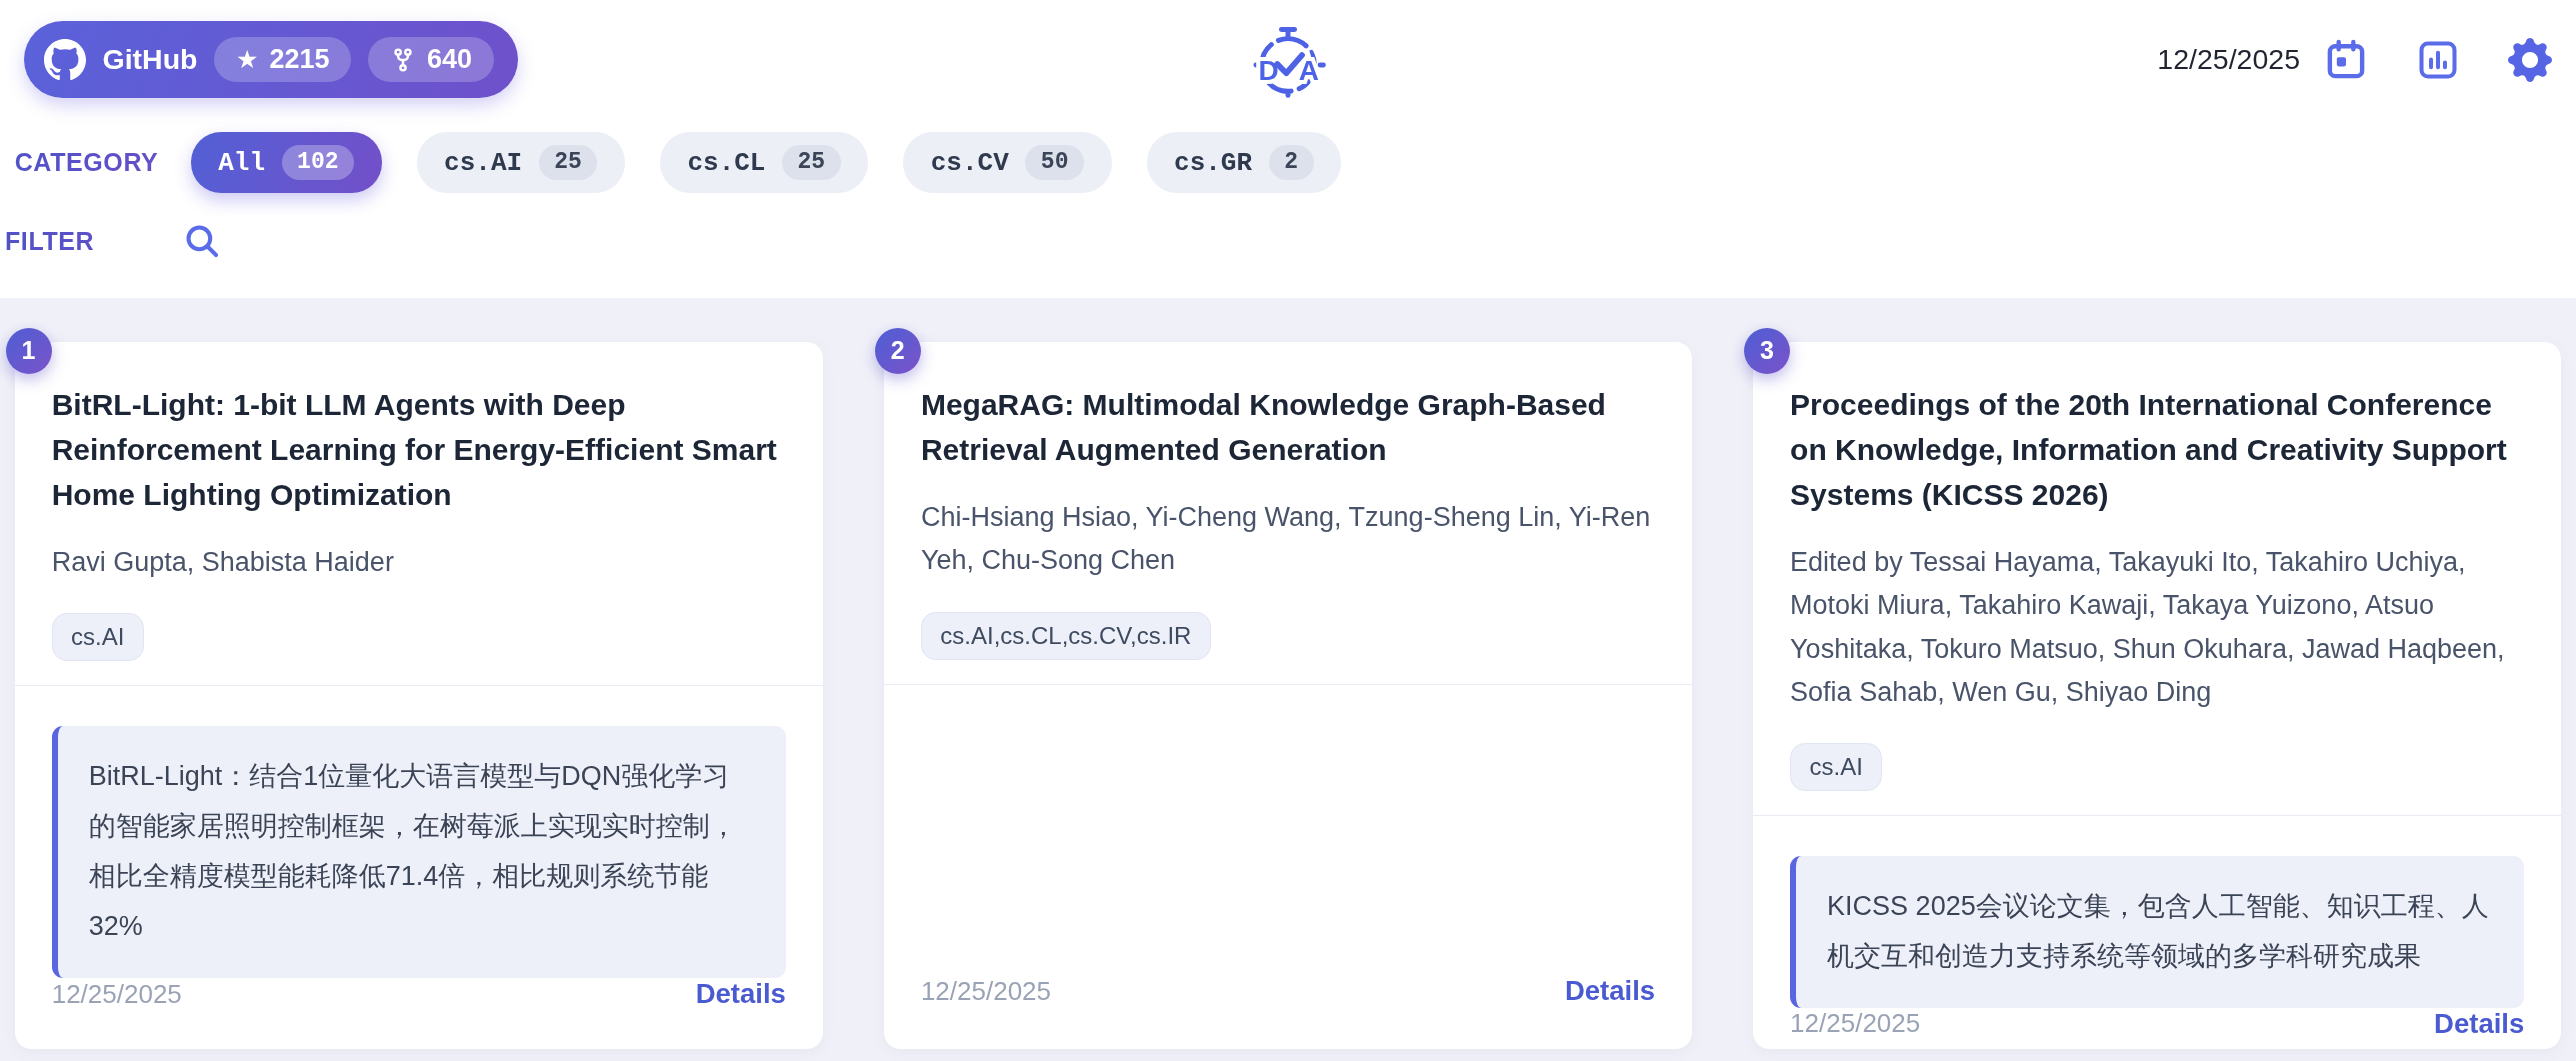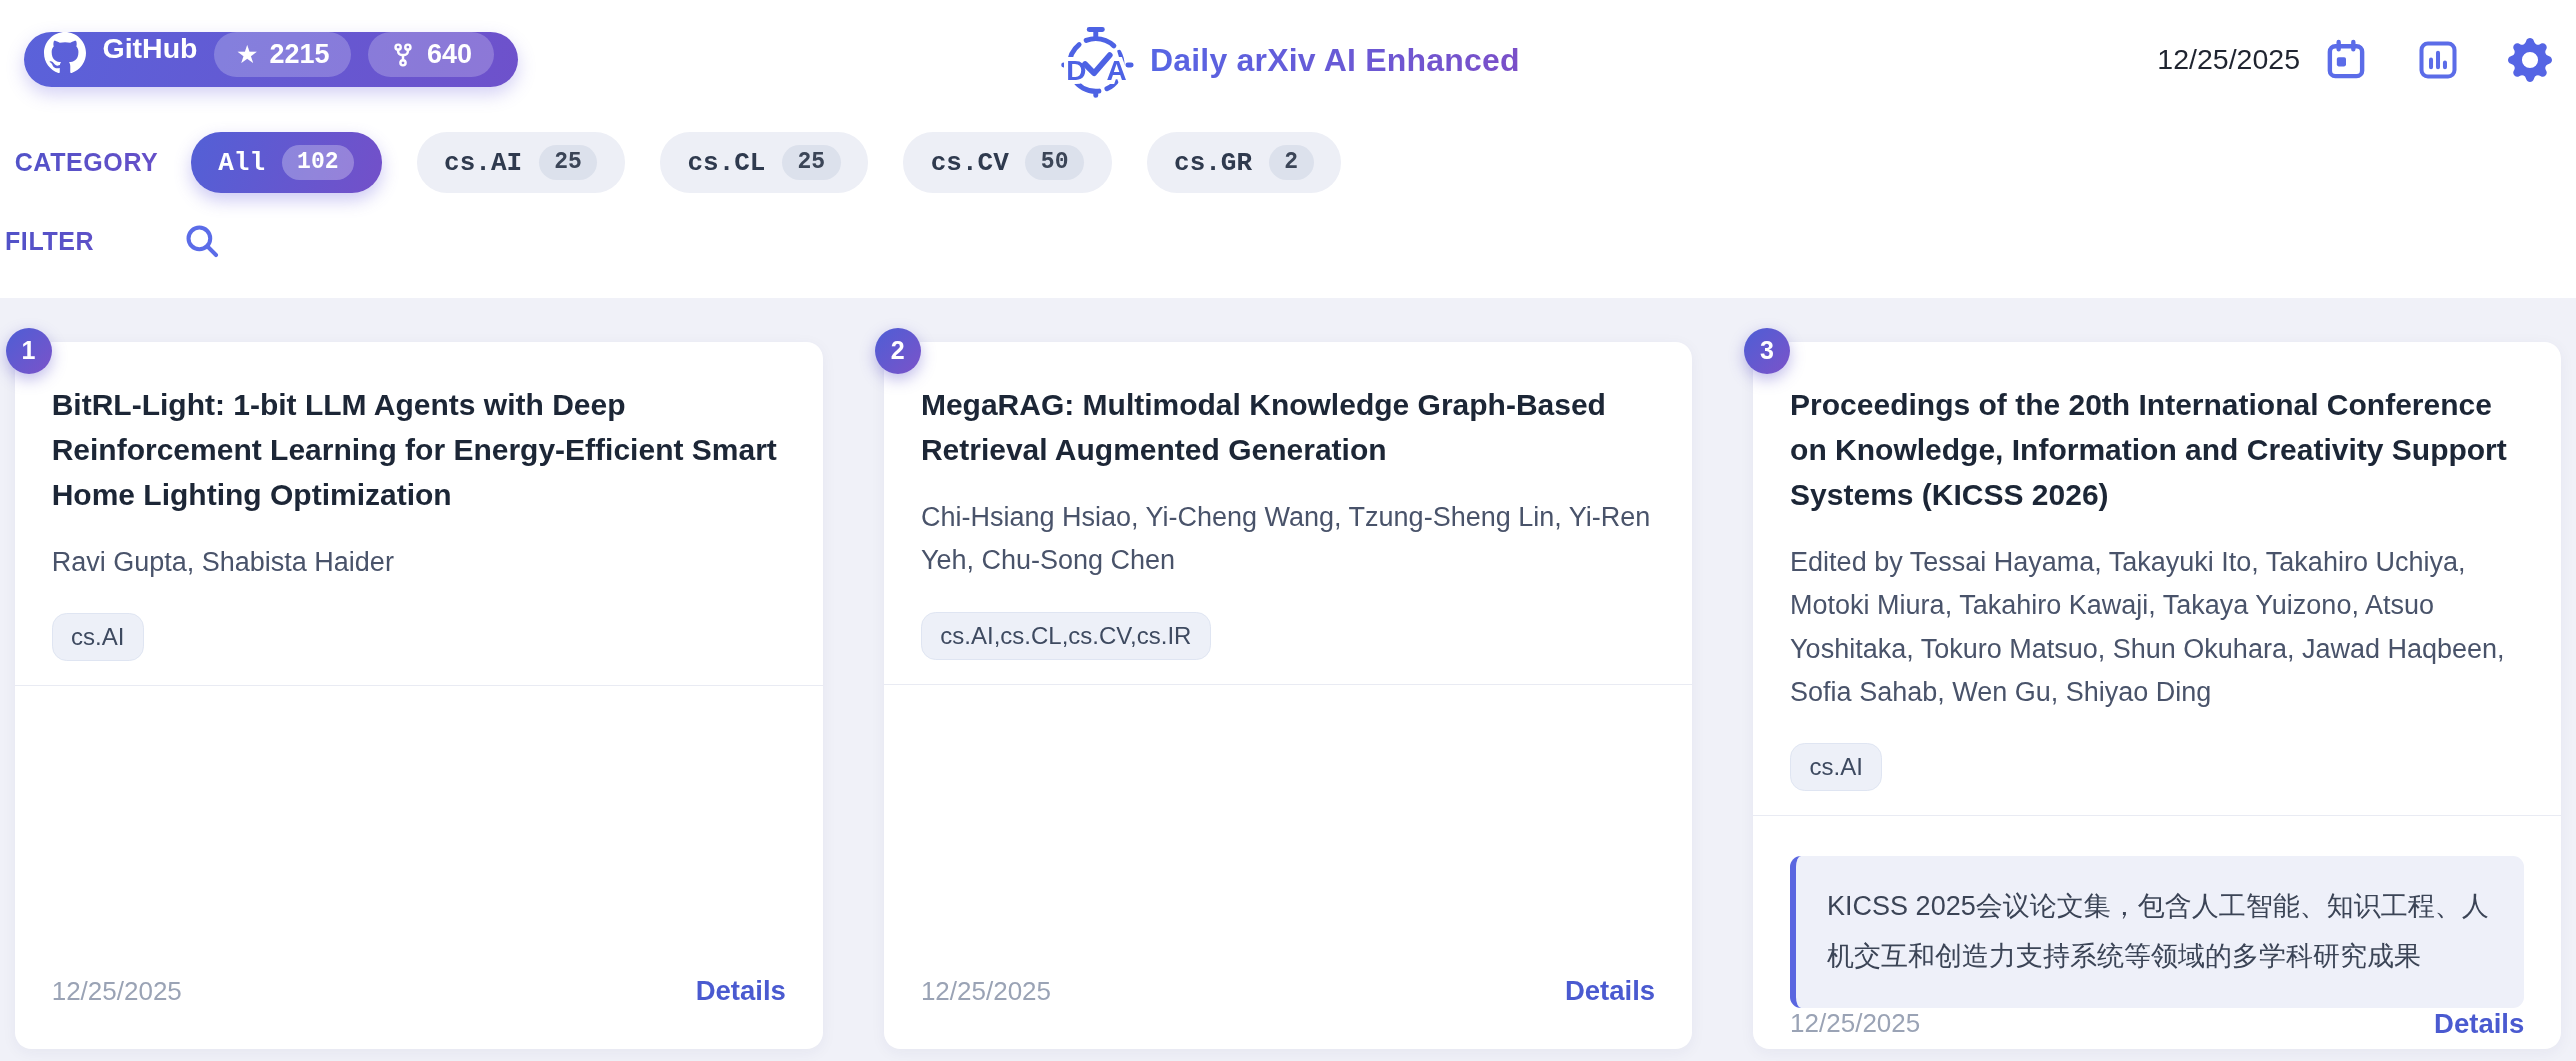--- a/index.html
+++ b/index.html
@@ -8,22 +8,22 @@
     font-family:"Liberation Sans","DejaVu Sans",sans-serif;
     background:#ffffff;
     -webkit-font-smoothing:antialiased;
   }
   
   .header {
     height:119px; display:flex; align-items:center;
     padding:0 24px; box-sizing:border-box; position:relative; background:#fff;
   }
   .gh-badge {
-    display:inline-flex; align-items:flex-start; gap:16.5px;
-    height:55px; padding:0 24px 0 20px; border-radius:39px;
+    display:inline-flex; align-items:center; gap:16.5px;
+    height:77px; padding:0 24px 0 20px; border-radius:39px;
     background:linear-gradient(110deg,#5a62da 0%,#6e51cb 100%);
     color:#fff; text-decoration:none; cursor:pointer;
     box-shadow:0 7.3px 18.4px rgba(100,90,220,.28);
   }
   .gh-badge svg { width:42px; height:42px; display:block; }
   .gh-label { font-size:28.5px; font-weight:600; }
   .gh-pill {
     display:inline-flex; align-items:center; gap:11px;
     background:rgba(255,255,255,.22); border-radius:917px;
     padding:9.2px 22px; font-size:27px; font-weight:600; line-height:1;
@@ -153,21 +153,20 @@
         <g stroke="#4d62e4" stroke-width="3" fill="none" stroke-linecap="round">
           <circle cx="24" cy="27" r="16" stroke-dasharray="18 5"></circle>
           <path d="M20 5.5h8M24 5.5v5"></path>
           <path d="M24 45.5v-2M6.5 27h-2M45.5 27h-2"></path>
         </g>
         <text x="6" y="36" font-size="17" font-weight="bold" fill="#4d62e4" stroke="#ffffff" stroke-width="5" paint-order="stroke" font-family="Liberation Sans, sans-serif">D</text>
         <text x="30.5" y="36" font-size="17" font-weight="bold" fill="#4d62e4" stroke="#ffffff" stroke-width="5" paint-order="stroke" font-family="Liberation Sans, sans-serif">A</text>
         <path d="M17.5 26.5l5.5 5.5 9.5-11" stroke="#4d62e4" stroke-width="3.5" fill="none" stroke-linecap="round" stroke-linejoin="round"></path>
       </svg>
     </span>
-    <span class="app-title">Daily arXiv AI Enhanced</span>
   </div>
 
   <div class="header-right">
     <div class="date-group">
       <span class="date-text">12/25/2025</span>
       <button class="icon-btn">
         <span>
           <svg viewBox="0 0 24 24" fill="none" stroke="#5b6ce8" stroke-width="2.4" stroke-linecap="round">
             <rect x="3.2" y="4.5" width="17.6" height="16.3" rx="3"></rect>
             <path d="M8 2.2v4M16 2.2v4"></path>
@@ -236,20 +235,21 @@
   <div class="cards">
 
     <div class="card">
       <div class="card-num">1</div>
       <h2 class="paper-title">BitRL-Light: 1-bit LLM Agents with Deep Reinforcement Learning for Energy-Efficient Smart Home Lighting Optimization</h2>
       <p class="authors">Ravi Gupta, Shabista Haider</p>
       <div class="tag-row">
         <span class="tag">cs.AI</span>
       </div>
       <hr class="divider">
+      <div class="summary">BitRL-Light：结合1位量化大语言模型与DQN强化学习的智能家居照明控制框架，在树莓派上实现实时控制，相比全精度模型能耗降低71.4倍，相比规则系统节能32%</div>
       <div class="card-footer">
         <span class="card-date">12/25/2025</span>
         <a class="details-link">Details</a>
       </div>
     </div>
 
     <div class="card">
       <div class="card-num">2</div>
       <h2 class="paper-title">MegaRAG: Multimodal Knowledge Graph-Based Retrieval Augmented Generation</h2>
       <p class="authors">Chi-Hsiang Hsiao, Yi-Cheng Wang, Tzung-Sheng Lin, Yi-Ren Yeh, Chu-Song Chen</p>

